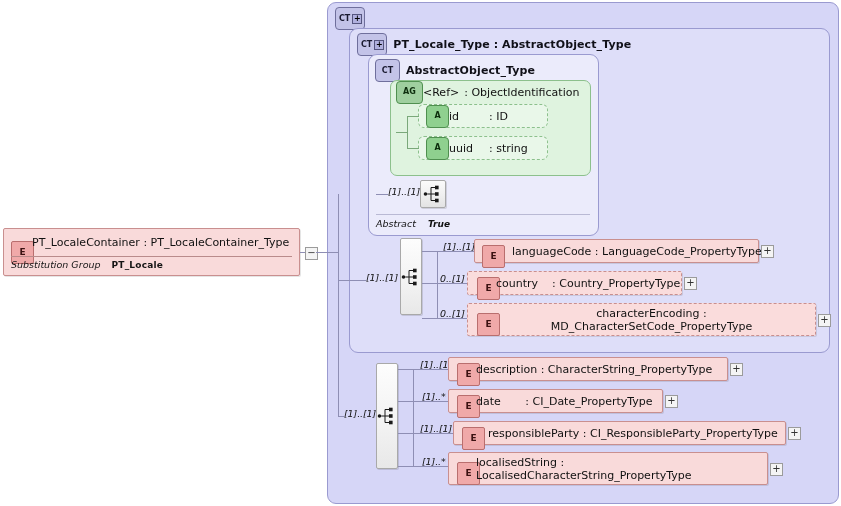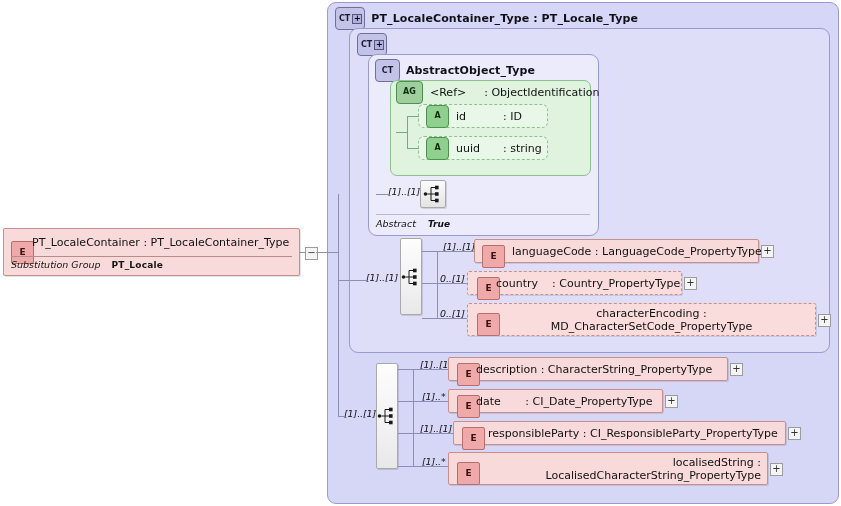--- a/index.html
+++ b/index.html
@@ -48,21 +48,21 @@
   }
 
   
   .ag-box{
     border:1px solid #8cc08c;border-radius:7px;background:#dff3df;
   }
   .a-box{
     border:1px dashed #8cc08c;border-radius:6px;background:#e9f7e9;
   }
   .row{
-    position:absolute;display:flex;align-items:center;gap:7px;
+    position:absolute;display:flex;align-items:center;gap:0;
     white-space:nowrap;
   }
   .nm{font-size:11px;color:#111;}
 
   
   .el-box{
     border:1px solid #c98f8f;background:#f9dada;border-radius:2px;
     box-shadow:1px 1px 0 rgba(0,0,0,.10);
   }
   .el-box.dashed{border-style:dashed;background:#fadcdc;}
@@ -118,42 +118,42 @@
 </style>
 </head>
 <body>
 
 <div class="abs ct-box lvl1" style="left:327px;top:2px;width:512px;height:502px;"></div>
 <div class="ct-hdr" style="left:335px;top:7px;">
   <span class="badge ct">
     <span>CT</span>
       <span class="pm">+</span>
   </span>
-  <span class="ct-title">PT_LocaleContainer_Type : PT_Locale_Type</span>
 </div>
 
 <div class="abs ct-box lvl2" style="left:349px;top:28px;width:481px;height:325px;"></div>
 <div class="ct-hdr" style="left:357px;top:33px;">
   <span class="badge ct">
     <span>CT</span>
       <span class="pm">+</span>
   </span>
+  <span class="ct-title">PT_Locale_Type : AbstractObject_Type</span>
 </div>
 
 <div class="abs ct-box lvl3" style="left:368px;top:54px;width:231px;height:182px;"></div>
 <div class="ct-hdr" style="left:375px;top:59px;">
   <span class="badge plain">CT</span>
   <span class="ct-title">AbstractObject_Type</span>
 </div>
 
 <div class="abs ag-box" style="left:390px;top:80px;width:201px;height:96px;"></div>
 <div class="row" style="left:396px;top:85px;height:14px;">
   <span class="badge ag">AG</span>
   <span class="nm">&lt;Ref&gt;</span>
-  <span class="nm" style="margin-left:11px;">: ObjectIdentification</span>
+  <span class="nm" style="margin-left:5px;">: ObjectIdentification</span>
 </div>
 
 <div class="abs a-box" style="left:418px;top:104px;width:130px;height:24px;"></div>
 <div class="row" style="left:426px;top:109px;height:14px;">
   <span class="badge a">A</span>
   <span class="nm" style="display:inline-block;width:40px;">id</span>
   <span class="nm">: ID</span>
 </div>
 
 <div class="abs a-box" style="left:418px;top:136px;width:130px;height:24px;"></div>
@@ -310,16 +310,16 @@
 <div class="tg" style="left:788px;top:427px;">
   <span>+</span>
 </div>
 
 <div class="abs ln-h" style="left:398px;top:466px;width:50px;"></div>
 <div class="card" style="left:422px;top:456px;">[1]..*</div>
 <div class="abs el-box" style="left:448px;top:452px;width:320px;height:33px;"></div>
 <div class="el-badge" style="left:457px;top:462px;transform:none;">
   <span class="badge e">E</span>
 </div>
-<div class="abs" style="left:476px;top:452px;width:285px;height:33px;display:flex;align-items:center;justify-content:center;text-align:right;font-size:11px;line-height:13px;">localisedString : LocalisedCharacterString_PropertyType</div>
+<div class="abs" style="left:476px;top:452px;width:285px;height:33px;display:flex;align-items:center;justify-content:center;text-align:left;font-size:11px;line-height:13px;">localisedString : LocalisedCharacterString_PropertyType</div>
 <div class="tg" style="left:770px;top:463px;">
   <span>+</span>
 </div>
 
 </body></html>

